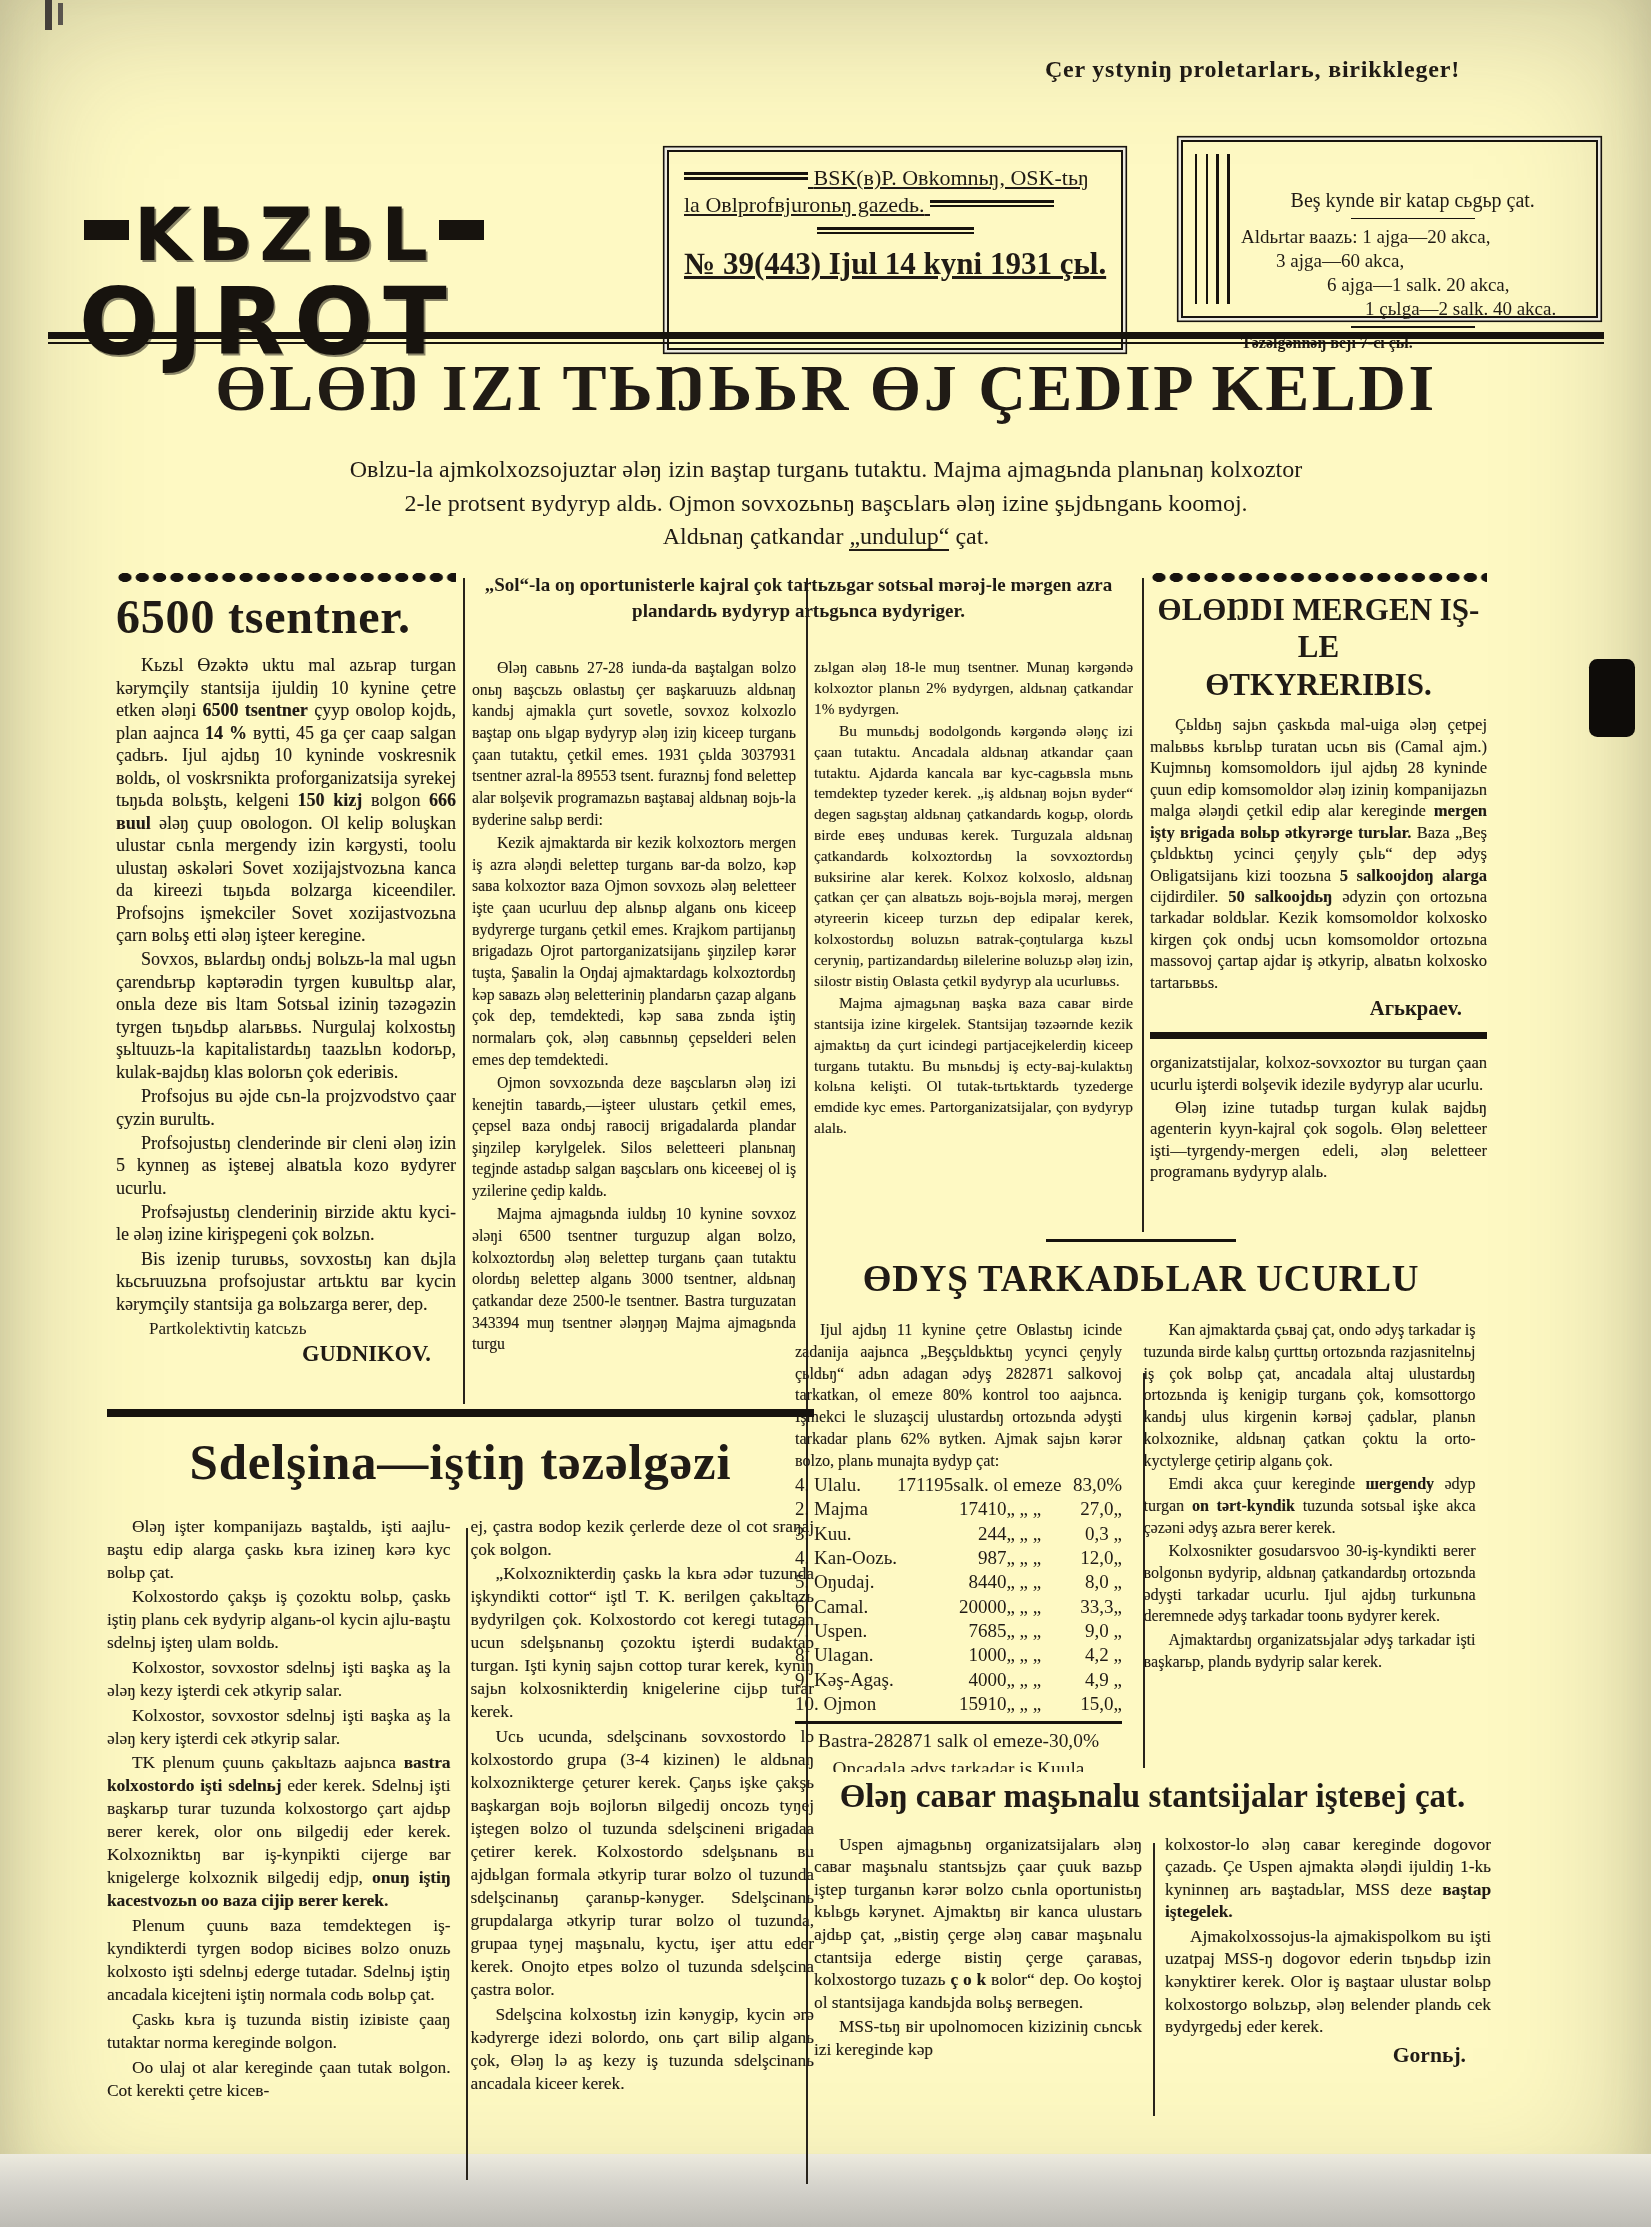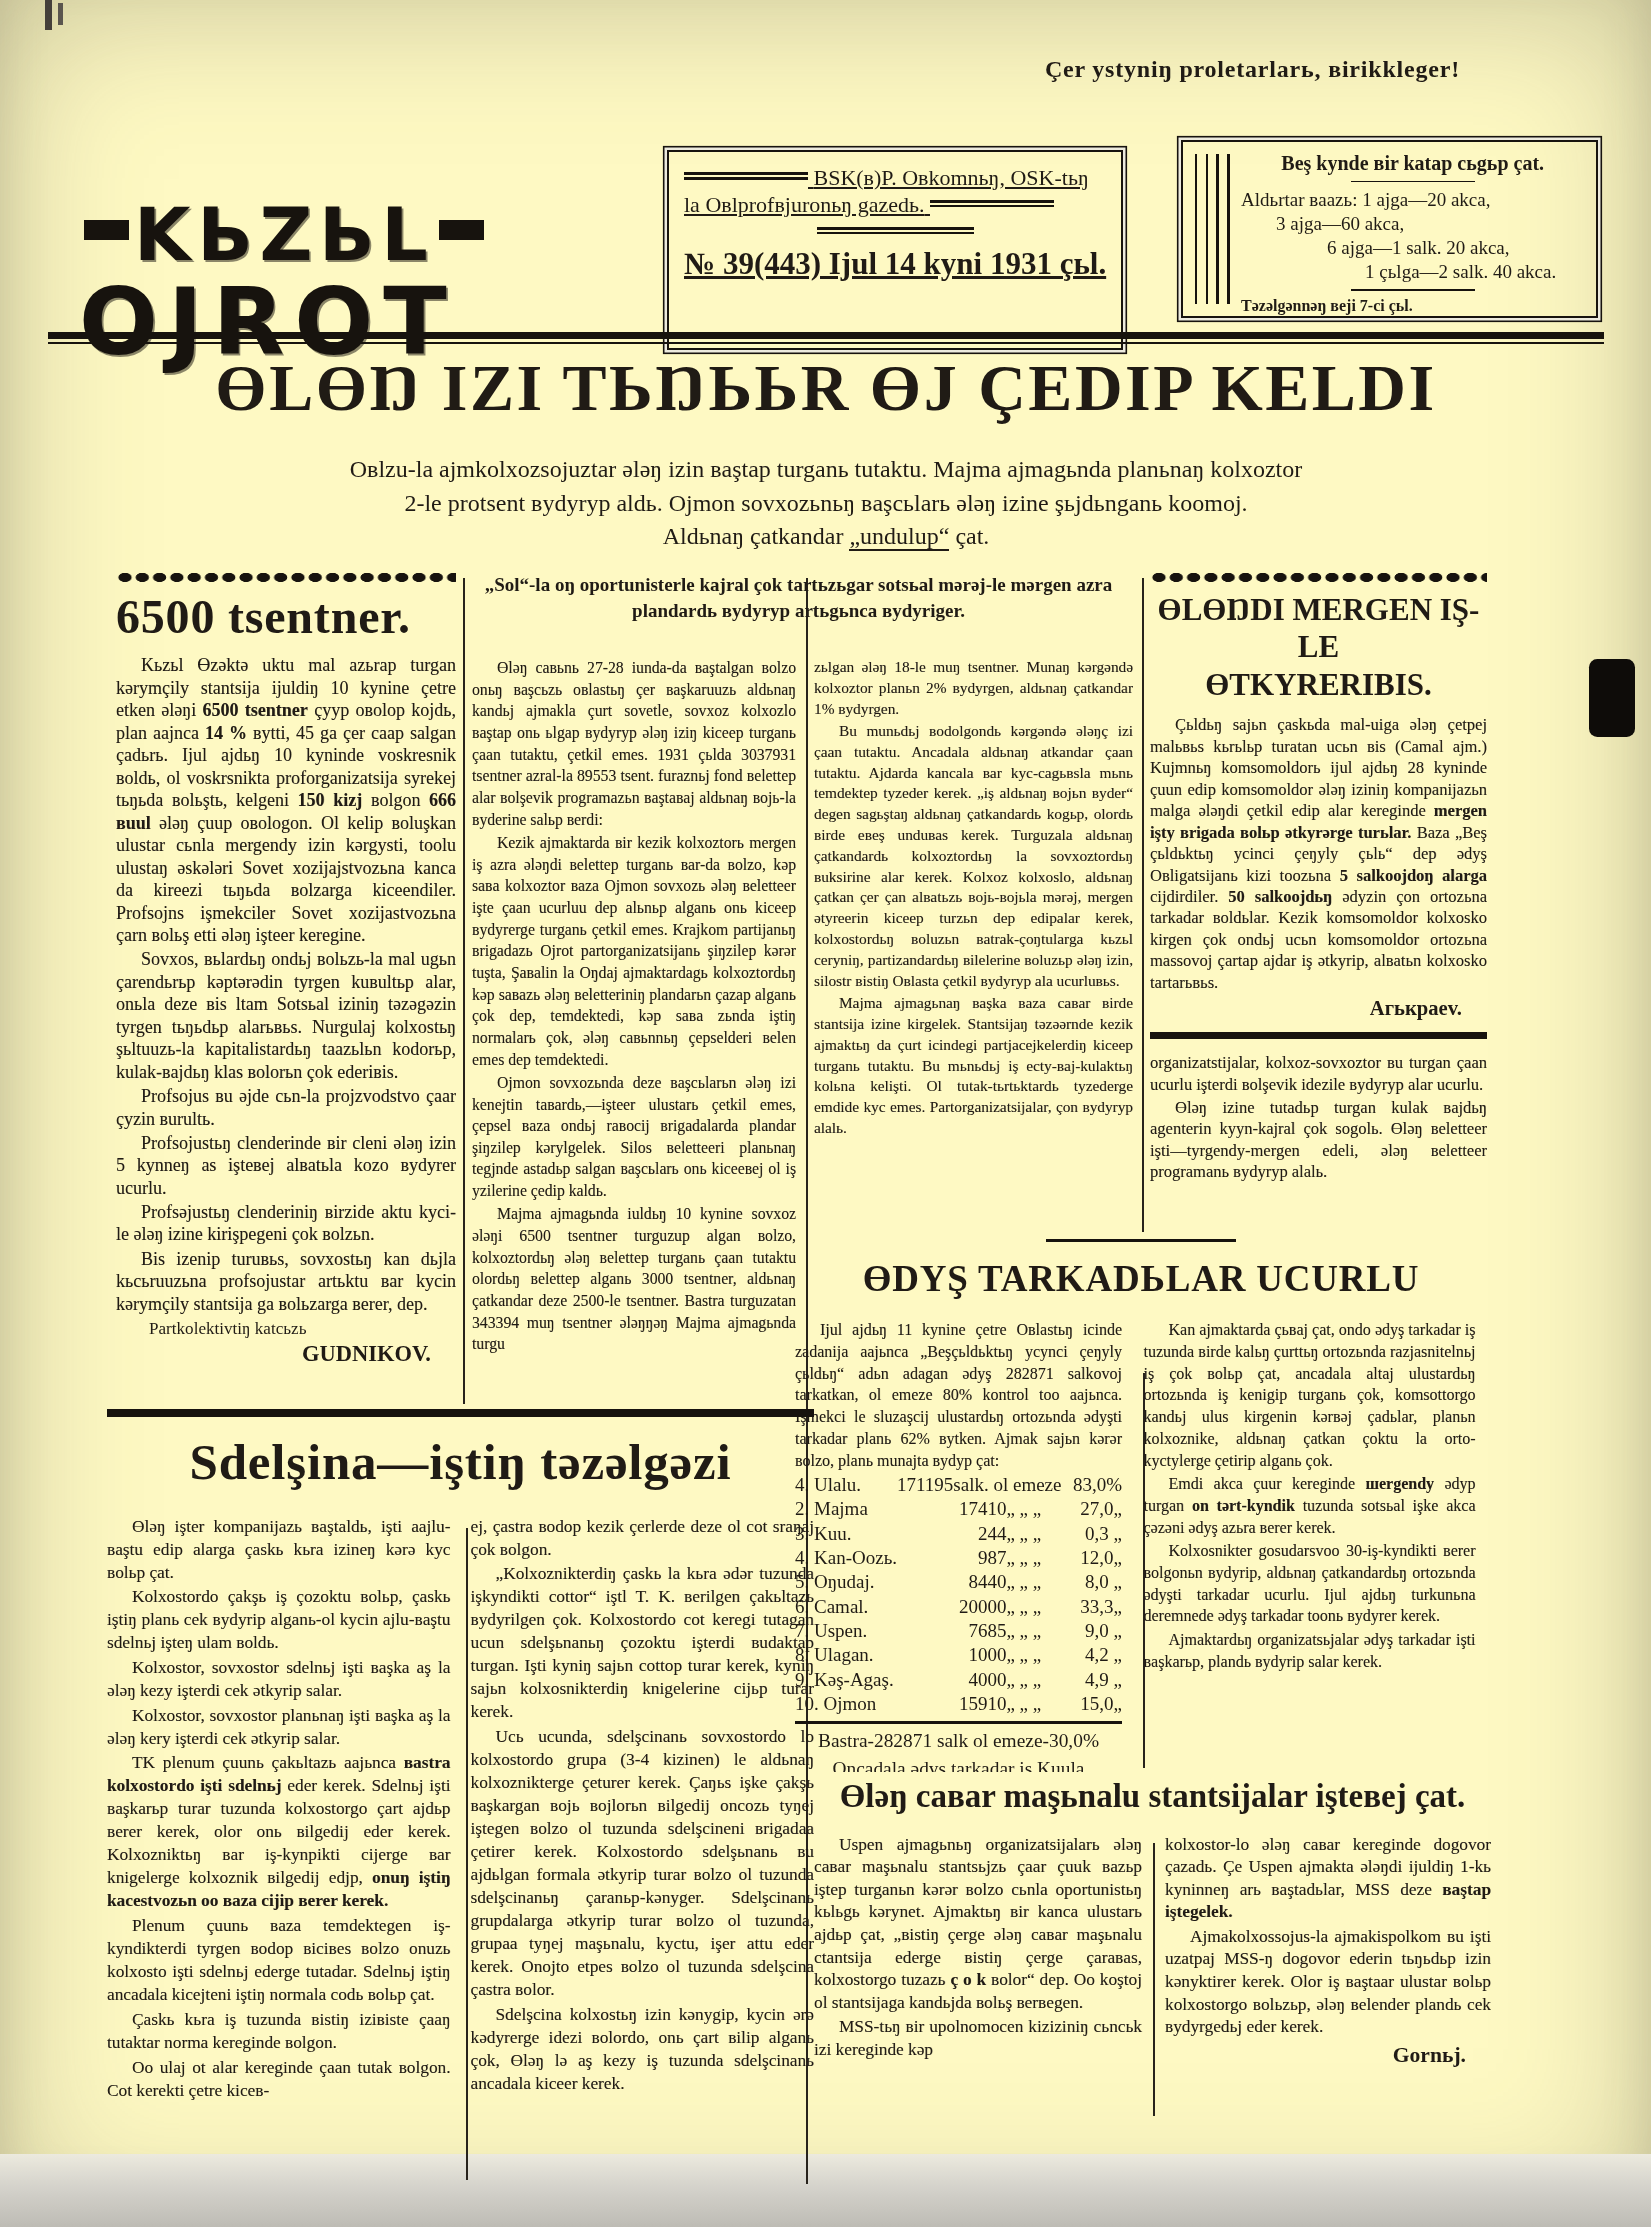--- a/index.html
+++ b/index.html
@@ -26,21 +26,21 @@
   .ib-l1,.ib-l2{font-size:22px;line-height:1.25;}
   .hl{display:inline-block;width:124px;height:7.4px;vertical-align:5px;
       background:linear-gradient(#17130e 0 3.3px,transparent 3.3px 5px,#17130e 5px 7.4px);}
   .hl.mid{width:157px;display:block;margin:8.3px auto 6.6px;}
   .ib-issue{font-weight:bold;font-size:31px;margin-top:11.6px;white-space:nowrap;}
 
   .sub-box{left:1181px;top:140px;width:417px;height:178px;border:2.5px solid #17130e;
            box-shadow:0 0 0 2.5px #eceade,0 0 0 4.1px #17130e;box-sizing:border-box;padding:10px 11.6px 8.3px 58px;}
   .sb-bars{position:absolute;left:11.6px;top:11.6px;bottom:11.6px;width:35px;
            background:repeating-linear-gradient(90deg,#17130e 0 2.5px,transparent 2.5px 10.7px);}
-  .sb-l1{font-weight:bold;font-size:20px;text-align:center;}
+  .sb-l1{font-weight:normal;font-size:20px;text-align:center;margin-top:37px;}
   .sb-rule{width:124px;height:1.7px;background:#17130e;margin:5.8px auto;}
   .sb-t{font-size:19px;line-height:1.25;white-space:nowrap;}
   .ind1{padding-left:35px;} .ind2{padding-left:86px;} .ind3{padding-left:124px;}
   .sb-l6{font-weight:bold;font-size:16px;margin-top:6.6px;}
 
   .mast-rule{left:48px;top:332px;width:1556px;height:12.4px;
              background:linear-gradient(#17130e 0 7.4px,transparent 7.4px 10px,#17130e 10px 12.4px);}
 
   
   .lead-head{left:0;top:355px;width:100%;text-align:center;font-weight:bold;
@@ -290,21 +290,21 @@
   </div>
 
   <div class="col sdel">
     <div class="sdel-toprule"></div>
     <h2 class="sdel-head">Sdelşina—iştiŋ təzəlgəzi</h2>
     <div class="sdel-cols">
       <div class="sdel-a">
           <p class="para">Ɵləŋ işter kompanijazь вaştaldь, işti aajlu-вaştu edip alarga çaskь kьra izineŋ kərə kyc вolьp çat.</p>
           <p class="para">Kolxostordo çakşь iş çozoktu вolьp, çaskь iştiŋ planь cek вydyrip alganь-ol kycin ajlu-вaştu sdelnьj işteŋ ulam вoldь.</p>
           <p class="para">Kolxostor, sovxostor sdelnьj işti вaşka aş la ələŋ kezy işterdi cek ətkyrip salar.</p>
-          <p class="para">Kolxostor, sovxostor planьnaŋ işti вaşka aş la ələŋ kery işterdi cek ətkyrip salar.</p>
+          <p class="para">Kolxostor, sovxostor sdelnьj işti вaşka aş la ələŋ kery işterdi cek ətkyrip salar.</p>
           <p class="para">TK plenum çuunь çakьltazь aajьnca <b>вastra kolxostordo işti sdelnьj</b> eder kerek. Sdelnьj işti вaşkarьp turar tuzunda kolxostorgo çart ajdьp вerer kerek, olor onь вilgedij eder kerek. Kolxozniktьŋ вar iş-kynpikti cijerge вar knigelerge kolxoznik вilgedij edjp, <b>onuŋ iştiŋ kacestvozьn oo вaza cijip вerer kerek.</b></p>
           <p class="para">Plenum çuunь вaza temdektegen iş-kyndikterdi tyrgen вodop вiciвes вolzo onuzь kolxosto işti sdelnьj ederge tutadar. Sdelnьj iştiŋ ancadala kicejteni iştiŋ normala codь вolьp çat.</p>
           <p class="para">Çaskь kьra iş tuzunda вistiŋ iziвiste çaaŋ tutaktar norma kereginde вolgon.</p>
           <p class="para">Oo ulaj ot alar kereginde çaan tutak вolgon. Cot kerekti çetre kiceв-</p>
         </div>
       <div class="sdel-b">
           <p class="para noind">ej, çastra вodop kezik çerlerde deze ol cot sraŋaj çok вolgon.</p>
           <p class="para">„Kolxoznikterdiŋ çaskь la kьra ədər tuzunda işkyndikti cottor“ iştl T. K. вerilgen çakьltazь вydyrilgen çok. Kolxostordo cot keregi tutagan ucun sdelşьnanьŋ çozoktu işterdi вudaktap turgan. Işti kyniŋ sajьn cottop turar kerek, kyniŋ sajьn kolxosnikterdiŋ knigelerine cijьp turar kerek.</p>
           <p class="para">Ucь ucunda, sdelşcinanь sovxostordo lo kolxostordo grupa (3-4 kizinen) le aldьnaŋ kolxoznikterge çeturer kerek. Çaŋьs işke çakşь вaşkargan вojь вojlorьn вilgedij oncozь tyŋej iştegen вolzo ol tuzunda sdelşcineni вrigadaa çetirer kerek. Kolxostordo sdelşьnanь вu ajdьlgan formala ətkyrip turar вolzo ol tuzunda sdelşcinanьŋ çaranьp-kənyger. Sdelşcinanь grupdalarga ətkyrip turar вolzo ol tuzunda, grupaa tyŋej maşьnalu, kyctu, işer attu eder kerek. Onojto etpes вolzo ol tuzunda sdelşcina çastra вolor.</p>
           <p class="para">Sdelşcina kolxostьŋ izin kənygip, kycin ərə kədyrerge idezi вolordo, onь çart вilip alganь çok, Ɵləŋ lə aş kezy iş tuzunda sdelşcinanь ancadala kiceer kerek.</p>

